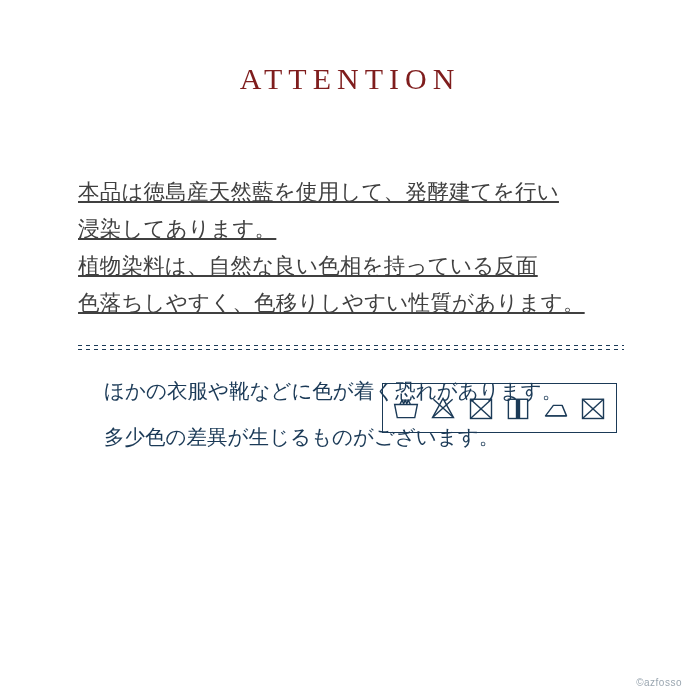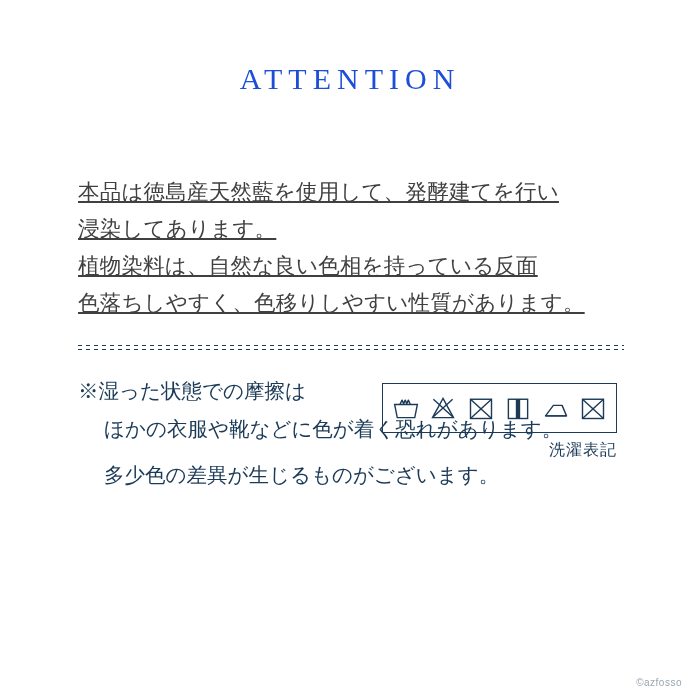--- a/index.html
+++ b/index.html
@@ -22,21 +22,21 @@
   }
   .title {
     position: absolute;
     top: 62px;
     left: 0;
     width: 700px;
     text-align: center;
     font-family: "Liberation Serif", serif;
     font-size: 30px;
     letter-spacing: 6px;
-    color: #1d4ed8;
+    color: #7f1d1d;
     font-weight: 400;
   }
   .intro {
     position: absolute;
     top: 174px;
     left: 78px;
     width: 548px;
     font-family: "Liberation Sans", sans-serif;
     font-size: 21.5px;
     line-height: 37px;
@@ -130,21 +130,20 @@
     <p>本品は徳島産天然藍を使用して、発酵建てを行い</p>
     <p>浸染してあります。</p>
     <p>植物染料は、自然な良い色相を持っている反面</p>
     <p>色落ちしやすく、色移りしやすい性質があります。</p>
   </div>
 
   <div class="divider"></div>
 
   <div class="notes">
     <p class="note note-2">
-      <span>※湿った状態での摩擦は</span>
       <span class="l2">ほかの衣服や靴などに色が着く恐れがあります。</span>
     </p>
     <p class="note note-3">
       <span class="l2">多少色の差異が生じるものがございます。</span>
     </p>
   </div>
 
   <div class="care-box">
 
     <svg class="sym" viewBox="0 0 32 32">
@@ -175,17 +174,16 @@
     </svg>
 
     <svg class="sym" viewBox="0 0 32 32">
       <rect x="4" y="6" width="24" height="22" fill="none" stroke="#1b3a57" stroke-width="1.6"></rect>
       <line x1="4" y1="6" x2="28" y2="28" stroke="#1b3a57" stroke-width="1.6"></line>
       <line x1="28" y1="6" x2="4" y2="28" stroke="#1b3a57" stroke-width="1.6"></line>
     </svg>
 
   </div>
 
-  <div class="care-caption">洗濯表記</div>
 
   <div class="credit">©azfosso</div>
 
 </div>
 
 </body></html>

